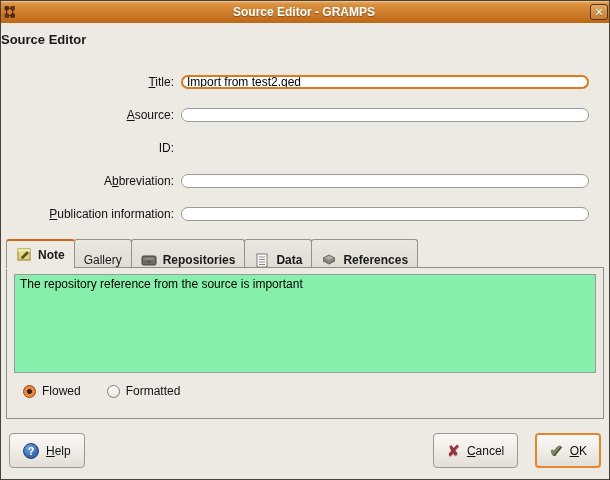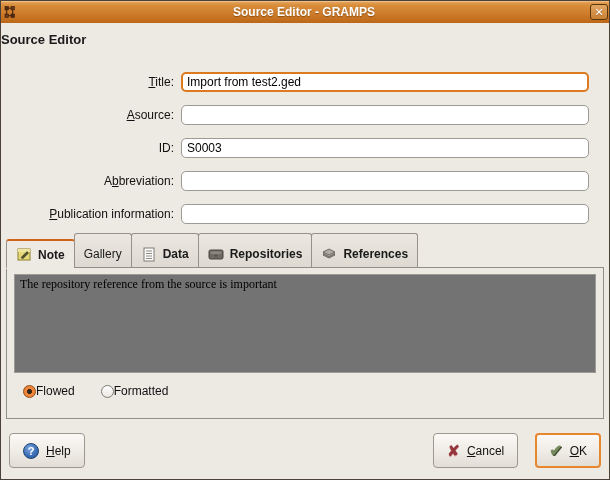--- a/index.html
+++ b/index.html
@@ -37,29 +37,29 @@
   .heading {
     height:48px; padding-top:9px; 
     font-weight:bold; font-size:13px; color:#1a1a1a;
   }
   
   .form { padding:0 20px 0 6px; display:flex; flex-direction:column; gap:11px; }
   .row { display:flex; align-items:center; height:22px; }
   .row label { flex:0 0 174px; text-align:right; padding-right:7px; color:#111; }
   .mn { text-decoration:underline; }
   .row input {
-    flex:1; height:20px; border:1px solid #9C9A94; border-radius:5px;
+    flex:1; height:14px; border:1px solid #9C9A94; border-radius:10px;
     padding:2px 5px; background:#fff; color:#000;
     font-family:"Liberation Sans","DejaVu Sans",sans-serif; font-size:12px;
     outline:none;
   }
   .row input.focused { border:2px solid #DD7A1F; padding:1px 4px; }
   
   .notebook { margin:14px 5px 0 5px; }
-  .tabs { display:flex; align-items:center; height:29px; }
+  .tabs { display:flex; align-items:flex-start; height:29px; }
   .tab {
     display:flex; align-items:center; gap:6px;
     height:41px; padding:0 9px;
     background:linear-gradient(180deg,#ECE8E1 0%,#DBD7CF 100%);
     border:1px solid #96928B; border-bottom:none;
     border-radius:3px 3px 0 0; margin-right:-1px;
     color:#1a1a1a; cursor:default; position:relative;
   }
   .tab .tab-label.bold { font-weight:bold; }
   .tab.active {
@@ -67,27 +67,27 @@
     border-top:2px solid #D4631A;
     box-shadow:0 1px 0 0 #EDE9E3;
   }
   .ticon { width:16px; height:16px; display:flex; align-items:center; justify-content:center; }
   .frame {
     border:1px solid #918E87; background:#EDE9E3;
     height:152px; margin-top:-1px; padding:6px 7px 0 7px;
     display:flex; flex-direction:column; position:relative; z-index:1;
   }
   .note-text {
-    flex:0 0 99px; width:100%; background:#737373;
+    flex:0 0 99px; width:100%; background:#86efac;
     border:1px solid #9C9A94; padding:2px 5px;
-    font-family:Liberation Serif, serif; font-size:12px; color:#000;
+    font-family:Liberation Sans, sans-serif; font-size:12px; color:#000;
     resize:none; outline:none; overflow:hidden;
   }
   .radios { display:flex; align-items:center; gap:26px; margin:11px 0 0 9px; }
-  .radio-item { display:flex; align-items:center; cursor:default; }
+  .radio-item { display:flex; align-items:center; gap:6px; cursor:default; }
   .radio {
     width:13px; height:13px; border-radius:50%;
     border:1px solid #7E7A74; background:linear-gradient(180deg,#fff,#EAE6DF);
   }
   .radio.checked {
     border:1px solid #8A4D12;
     background:radial-gradient(circle at 50% 50%, #35281B 0 2.2px, #F08438 2.8px 100%);
   }
   
   .buttons { display:flex; align-items:center; padding:14px 8px 0 8px; }
@@ -140,21 +140,20 @@
     <div class="row">
       <label><span></span><span class="mn">T</span><span>itle:</span></label>
       <input class="focused" type="text" value="Import from test2.ged" style="">
     </div>
     <div class="row">
       <label><span></span><span class="mn">A</span><span>source:</span></label>
       <input type="text" value="" style="">
     </div>
     <div class="row">
       <label><span>ID:</span><span class="mn"></span><span></span></label>
-      <input type="text" value="S0003" style="">
     </div>
     <div class="row">
       <label><span>A</span><span class="mn">b</span><span>breviation:</span></label>
       <input type="text" value="" style="">
     </div>
     <div class="row">
       <label><span></span><span class="mn">P</span><span>ublication information:</span></label>
       <input type="text" value="" style="">
     </div>
   </div>
@@ -170,36 +169,36 @@
             <path d="M4 10.5 L5.6 12 L3.6 12.6 Z" fill="#C9BD70"></path>
           </svg>
         </span>
         <span class="tab-label bold">Note</span>
       </div>
       <div class="tab">
         <span class="tab-label">Gallery</span>
       </div>
       <div class="tab">
         <span class="ticon">
-          <svg width="14" height="15" viewBox="0 0 14 15">
-            <rect x="2" y="1" width="10" height="13" fill="#FDFDFD" stroke="#7E7A74" stroke-width="1"></rect>
-            <path d="M4 4 H10 M4 6.5 H10 M4 9 H10 M4 11.5 H10" stroke="#8C8880" stroke-width="1"></path>
-          </svg>
-        </span>
-        <span class="tab-label bold">Data</span>
-      </div>
-      <div class="tab">
-        <span class="ticon">
           <svg width="16" height="14" viewBox="0 0 16 14">
             <rect x="1" y="3" width="14" height="9" rx="1.5" fill="#6E6A62" stroke="#45423C" stroke-width="1"></rect>
             <rect x="2.5" y="4.5" width="11" height="2.5" rx="1" fill="#8B877E"></rect>
             <rect x="6.5" y="8" width="3" height="1.6" rx="0.8" fill="#4E4B44"></rect>
           </svg>
         </span>
         <span class="tab-label bold">Repositories</span>
+      </div>
+      <div class="tab">
+        <span class="ticon">
+          <svg width="14" height="15" viewBox="0 0 14 15">
+            <rect x="2" y="1" width="10" height="13" fill="#FDFDFD" stroke="#7E7A74" stroke-width="1"></rect>
+            <path d="M4 4 H10 M4 6.5 H10 M4 9 H10 M4 11.5 H10" stroke="#8C8880" stroke-width="1"></path>
+          </svg>
+        </span>
+        <span class="tab-label bold">Data</span>
       </div>
       <div class="tab">
         <span class="ticon">
           <svg width="16" height="14" viewBox="0 0 16 14">
             <path d="M2 8 L8 5 L14 8 L8 11 Z" fill="#9A968E" stroke="#5B584F" stroke-width="0.8"></path>
             <path d="M2 6.5 L8 3.5 L14 6.5 L8 9.5 Z" fill="#C9C5BD" stroke="#5B584F" stroke-width="0.8"></path>
             <path d="M2 5 L8 2 L14 5 L8 8 Z" fill="#AFABA3" stroke="#5B584F" stroke-width="0.8"></path>
           </svg>
         </span>
         <span class="tab-label bold">References</span>

